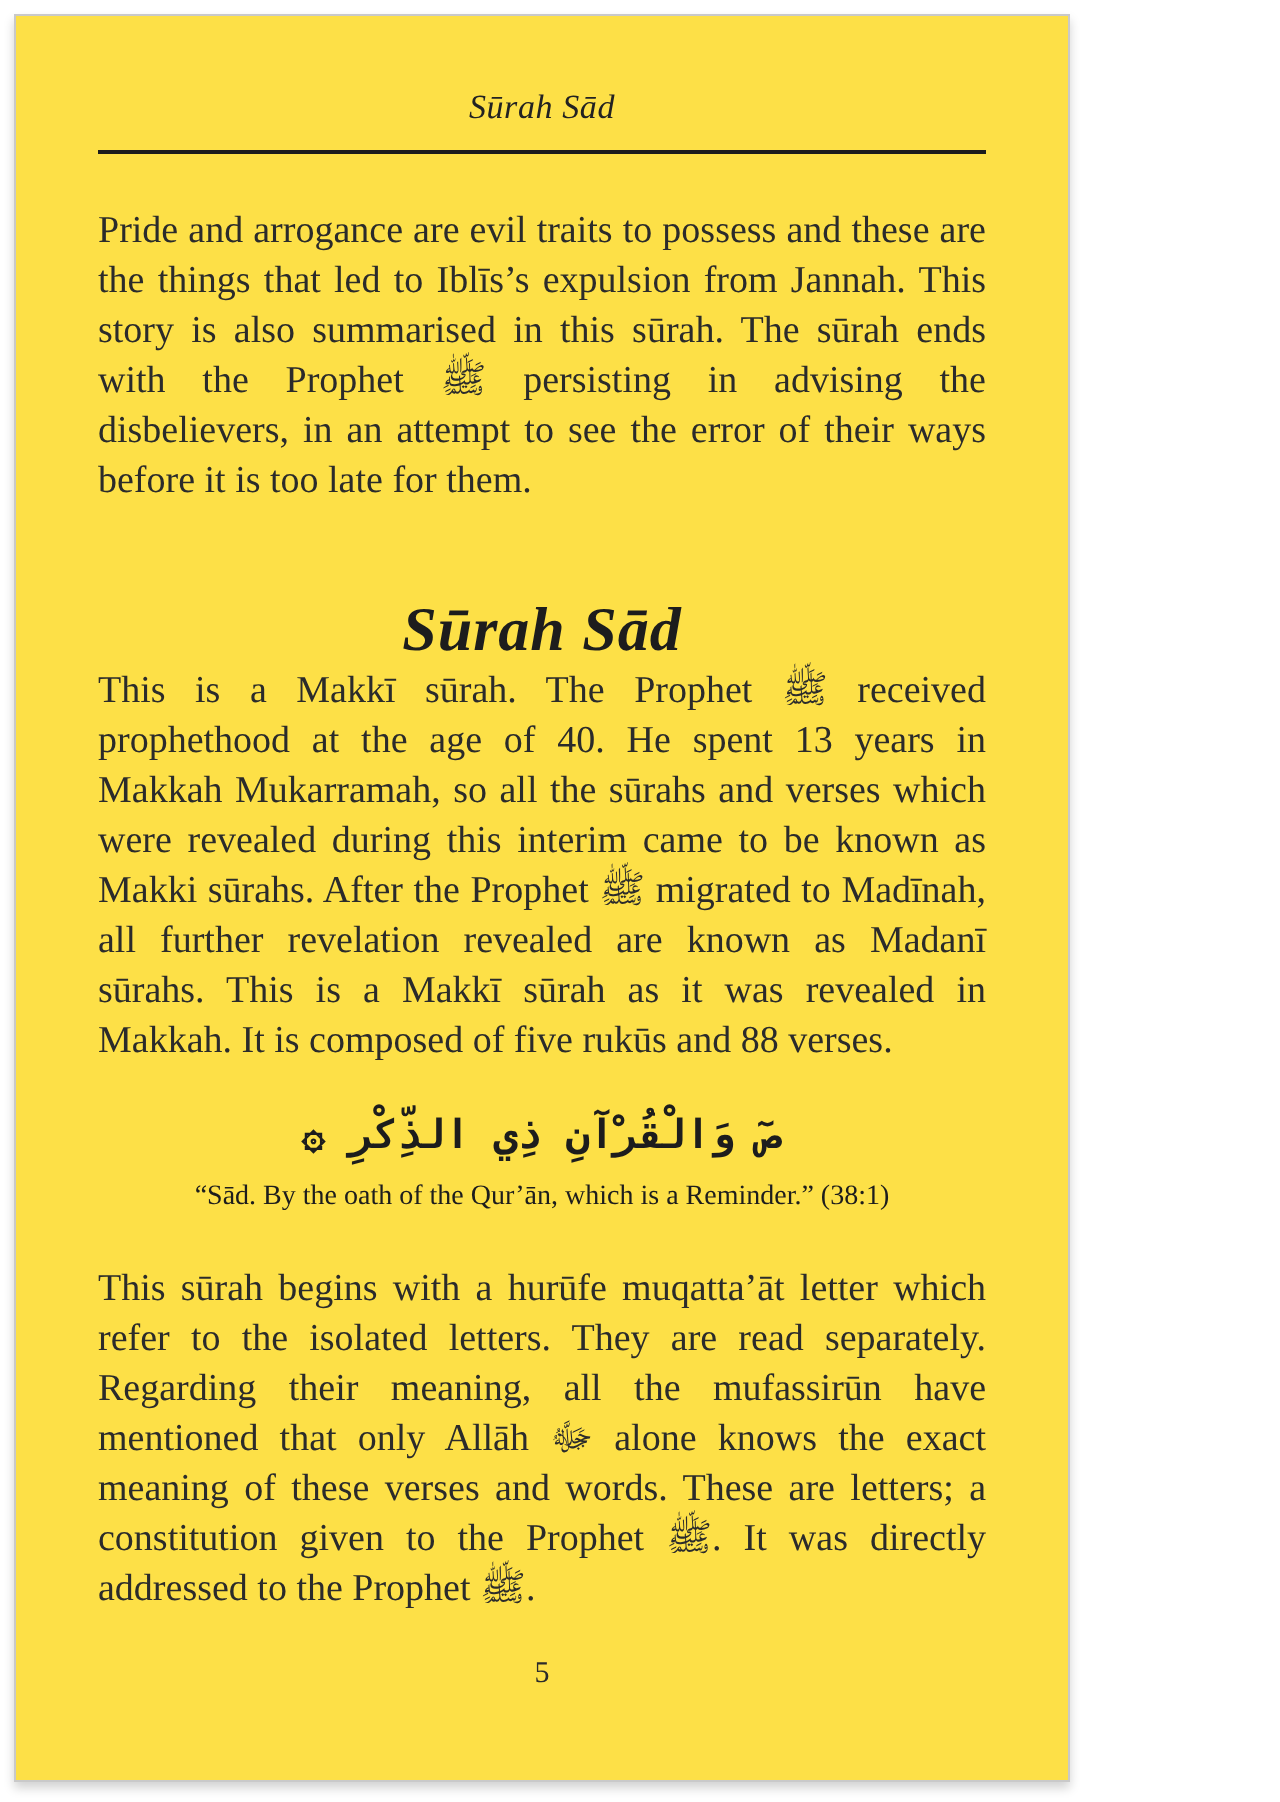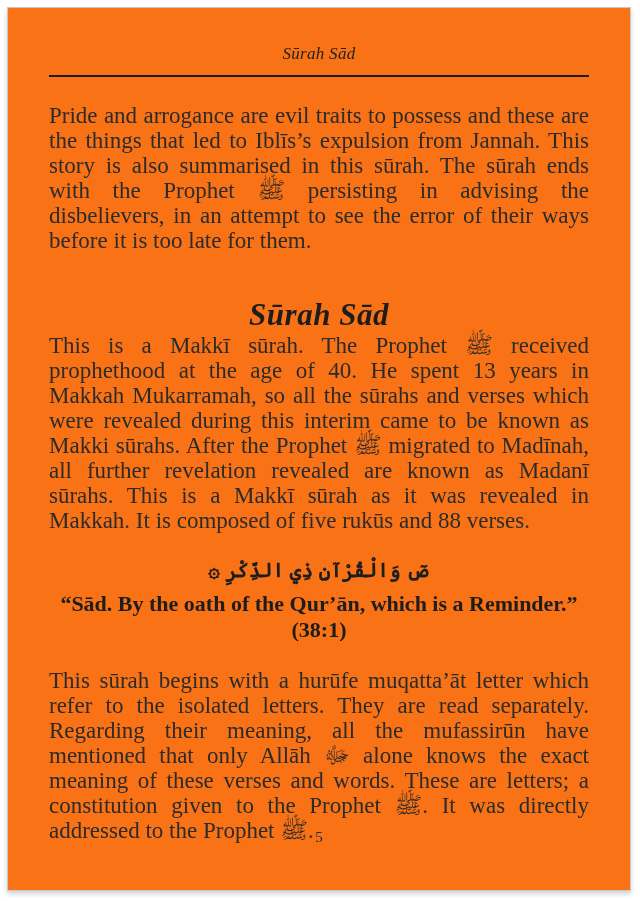--- a/index.html
+++ b/index.html
@@ -7,23 +7,23 @@
     padding: 0;
     width: 640px;
     height: 901px;
     background: #ffffff;
     font-family: "Liberation Serif", serif;
   }
   .page {
     position: absolute;
     left: 7px;
     top: 7px;
-    width: 624px;
+    width: 528px;
     height: 884px;
-    background: #f97316;
+    background: #fde047;
     border: 1px solid #c9c9c9;
     box-shadow: 0 3px 5px rgba(0,0,0,0.18);
     box-sizing: border-box;
     overflow: hidden;
   }
   .content {
     padding: 0 41px;
     color: #2b2b2b;
   }
   .running-header {
@@ -34,51 +34,51 @@
     letter-spacing: 0.3px;
     color: #222222;
   }
   .header-rule {
     margin-top: 11px;
     height: 2px;
     background: #1c1c1c;
   }
   .body-paragraph {
     margin: 0;
-    font-size: 23px;
+    font-size: 19px;
     line-height: 25px;
     text-align: justify;
     color: #2b2b2b;
   }
   .p-intro { margin-top: 26px; }
   .section-title {
     margin: 44px 0 0 0;
     text-align: center;
     font-size: 31px;
     font-weight: bold;
     font-style: italic;
     color: #1d1d1d;
     letter-spacing: 0.5px;
   }
   .p-context { }
   .arabic-verse {
     margin-top: 20px;
     text-align: center;
     direction: rtl;
-    font-family: Liberation Sans, sans-serif;
+    font-family: Liberation Mono, monospace;
     font-size: 20px;
     line-height: 34px;
     font-weight: bold;
     color: #1d1d1d;
   }
   .verse-translation {
     margin-top: 4px;
     text-align: center;
-    font-weight: bold;
-    font-size: 22px;
+    font-weight: normal;
+    font-size: 14px;
     color: #1d1d1d;
   }
   .p-discussion { margin-top: 25px; }
   .page-footer {
     position: absolute;
     left: 0;
     right: 0;
     bottom: 44px;
     text-align: center;
     font-size: 15px;

